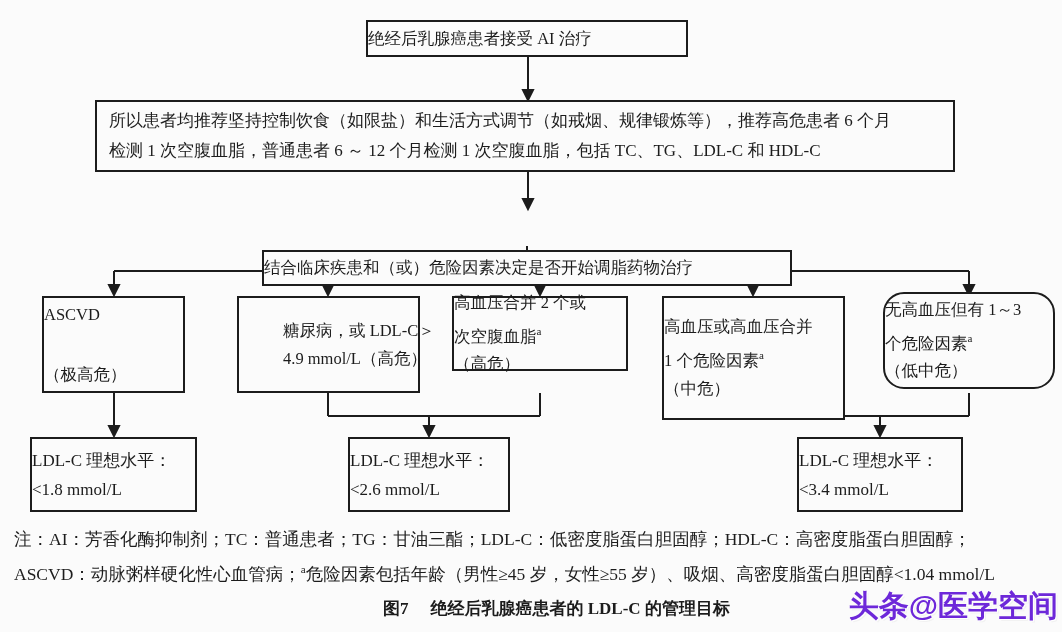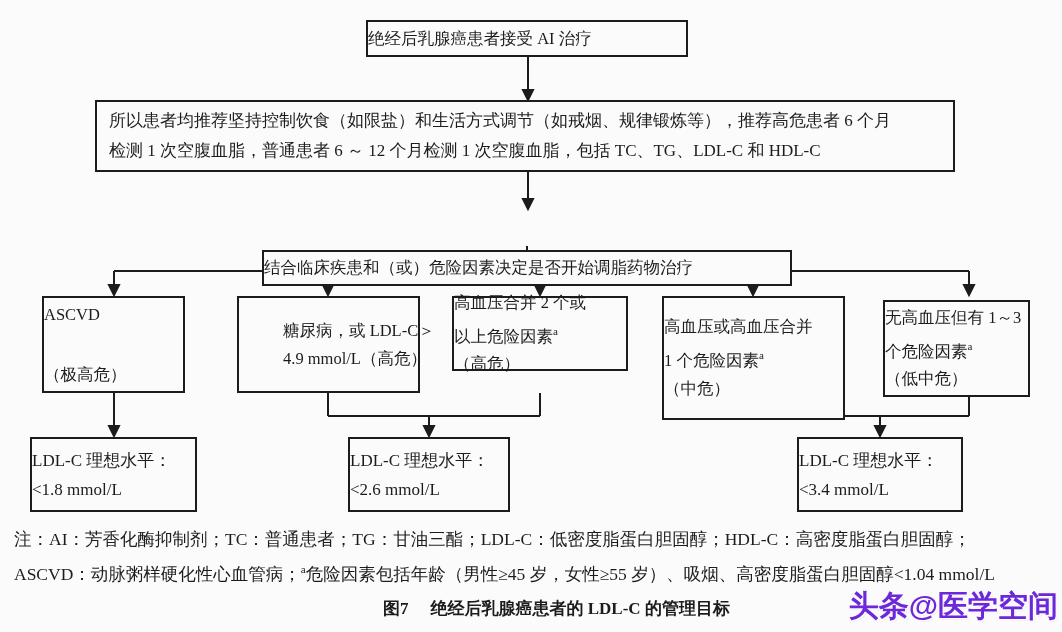--- a/index.html
+++ b/index.html
@@ -14,21 +14,21 @@
   
   .n-top{left:366px;top:20px;width:322px;height:37px;}
   .n-rec{left:95px;top:100px;width:860px;height:72px;align-items:flex-start;padding:8px 12px;}
   .n-rec .bline{text-align:left;font-size:17px;line-height:30px;}
   .n-dec{left:262px;top:210px;width:530px;height:36px;margin-top:40px;}
   
   .rb1{left:42px;top:296px;width:143px;height:97px;gap:32px;}
   .rb2{left:237px;top:296px;width:183px;height:97px;padding-left:44px;}
   .rb3{left:452px;top:296px;width:176px;height:75px;}
   .rb4{left:662px;top:296px;width:183px;height:124px;}
-  .rb5{left:883px;top:300px;width:147px;height:97px;}
+  .rb5{left:883px;top:292px;width:172px;height:97px;border-radius:21px;}
   
   .tb1{left:30px;top:437px;width:167px;height:75px;}
   .tb2{left:348px;top:437px;width:162px;height:75px;}
   .tb3{left:797px;top:437px;width:166px;height:75px;}
   .tb1 .bline,.tb2 .bline,.tb3 .bline{font-size:17px;line-height:29px;}
   
   #note{position:absolute;left:14px;top:524px;width:1044px;z-index:1;
         font-size:17.5px;line-height:30px;white-space:nowrap;}
   #caption{position:absolute;left:383px;top:597px;z-index:1;font-size:17px;font-weight:bold;white-space:nowrap;}
   #caption .cap-label{margin-right:22px;}
@@ -110,21 +110,21 @@
     <div class="bline">（极高危）</div>
   </div>
 
   <div class="node rb2">
     <div class="bline">糖尿病，或 LDL-C＞</div>
     <div class="bline">4.9 mmol/L（高危）</div>
   </div>
 
   <div class="node rb3">
     <div class="bline">高血压合并 2 个或</div>
-    <div class="bline"><span>以上危险因素</span><sup>a</sup></div>
+    <div class="bline"><span>次空腹血脂</span><sup>a</sup></div>
     <div class="bline">（高危）</div>
   </div>
 
   <div class="node rb4">
     <div class="bline">高血压或高血压合并</div>
     <div class="bline"><span>1 个危险因素</span><sup>a</sup></div>
     <div class="bline">（中危）</div>
   </div>
 
   <div class="node rb5">

